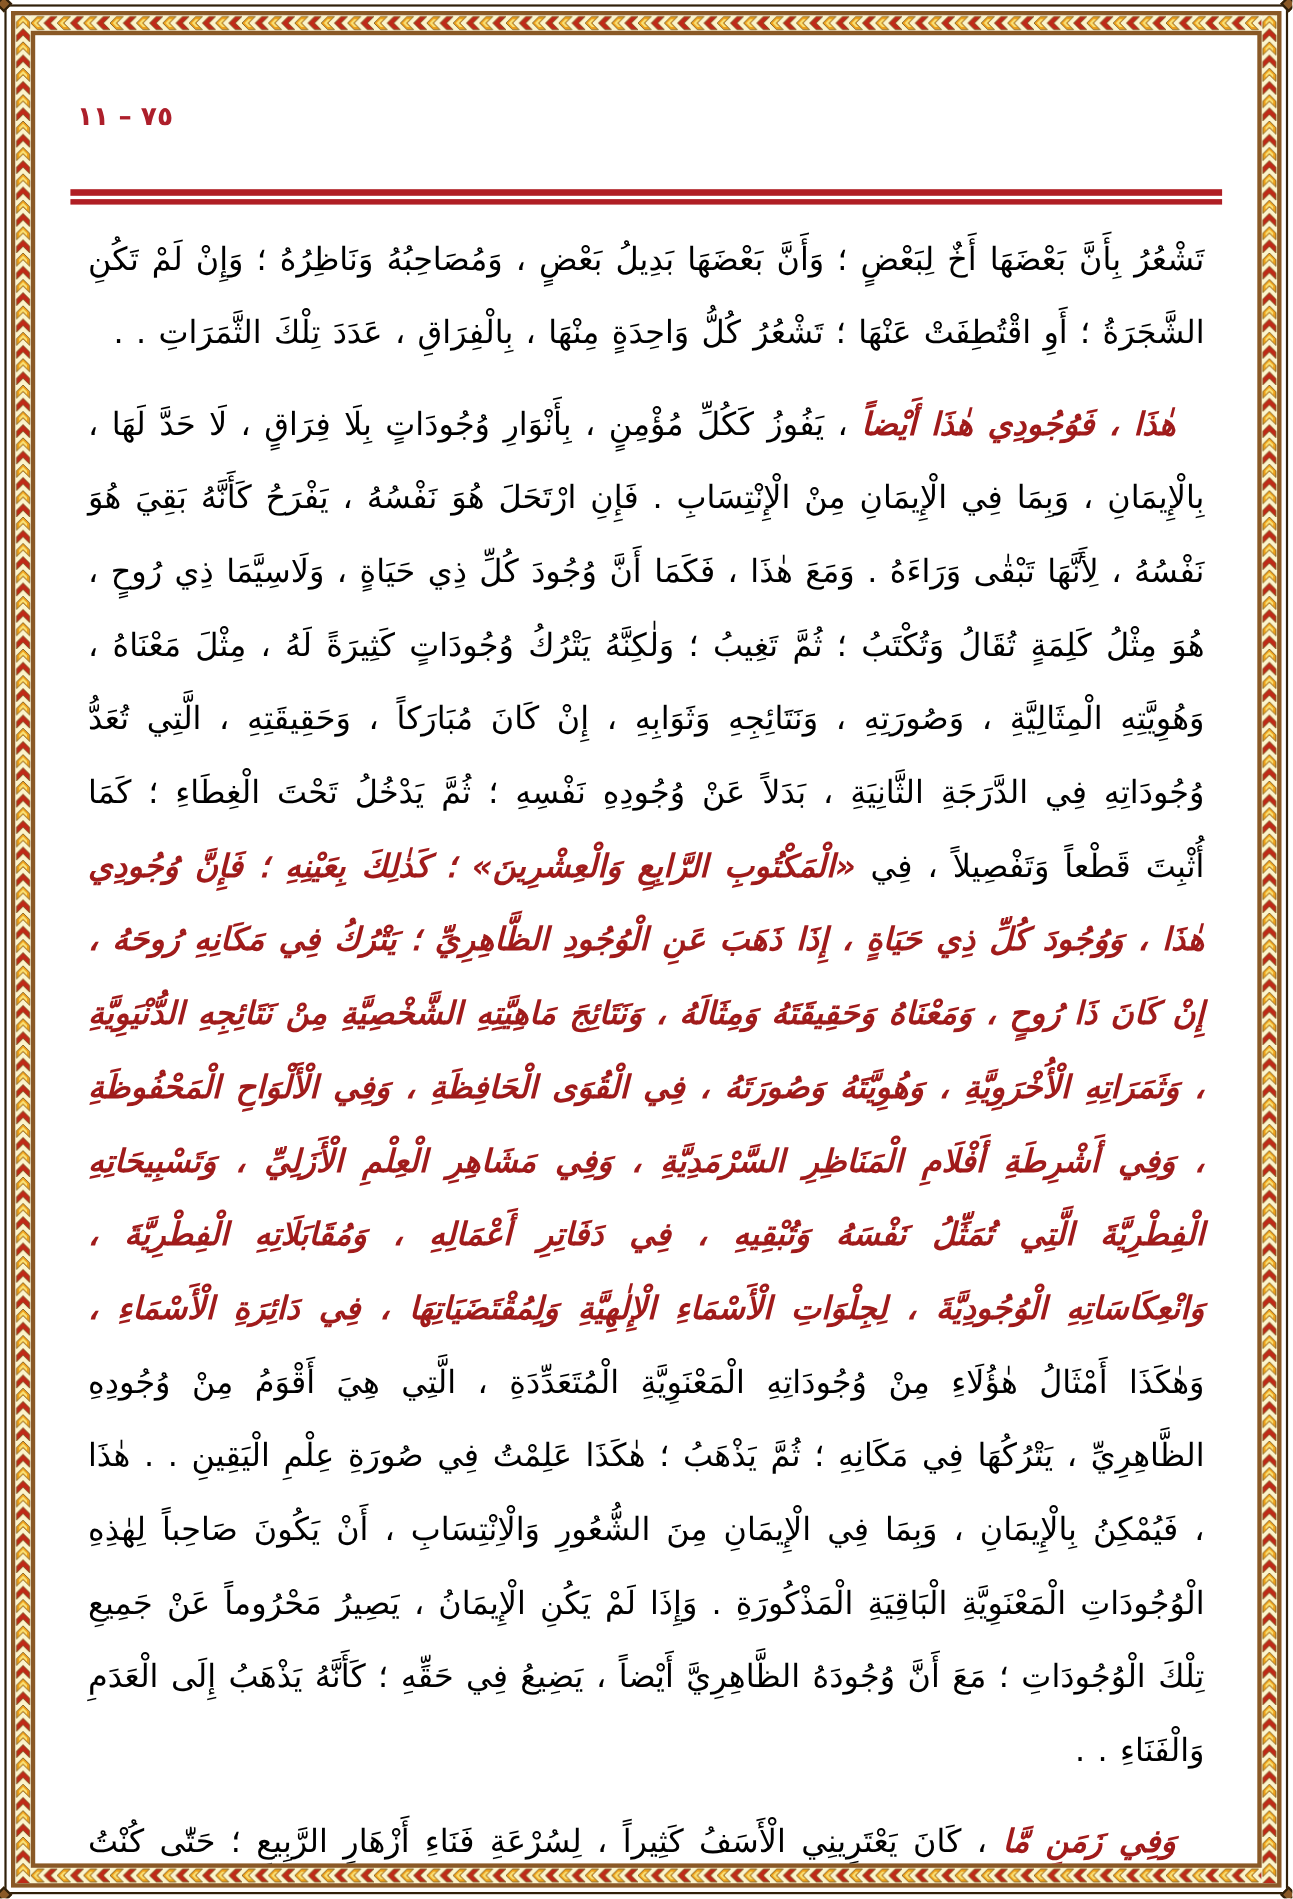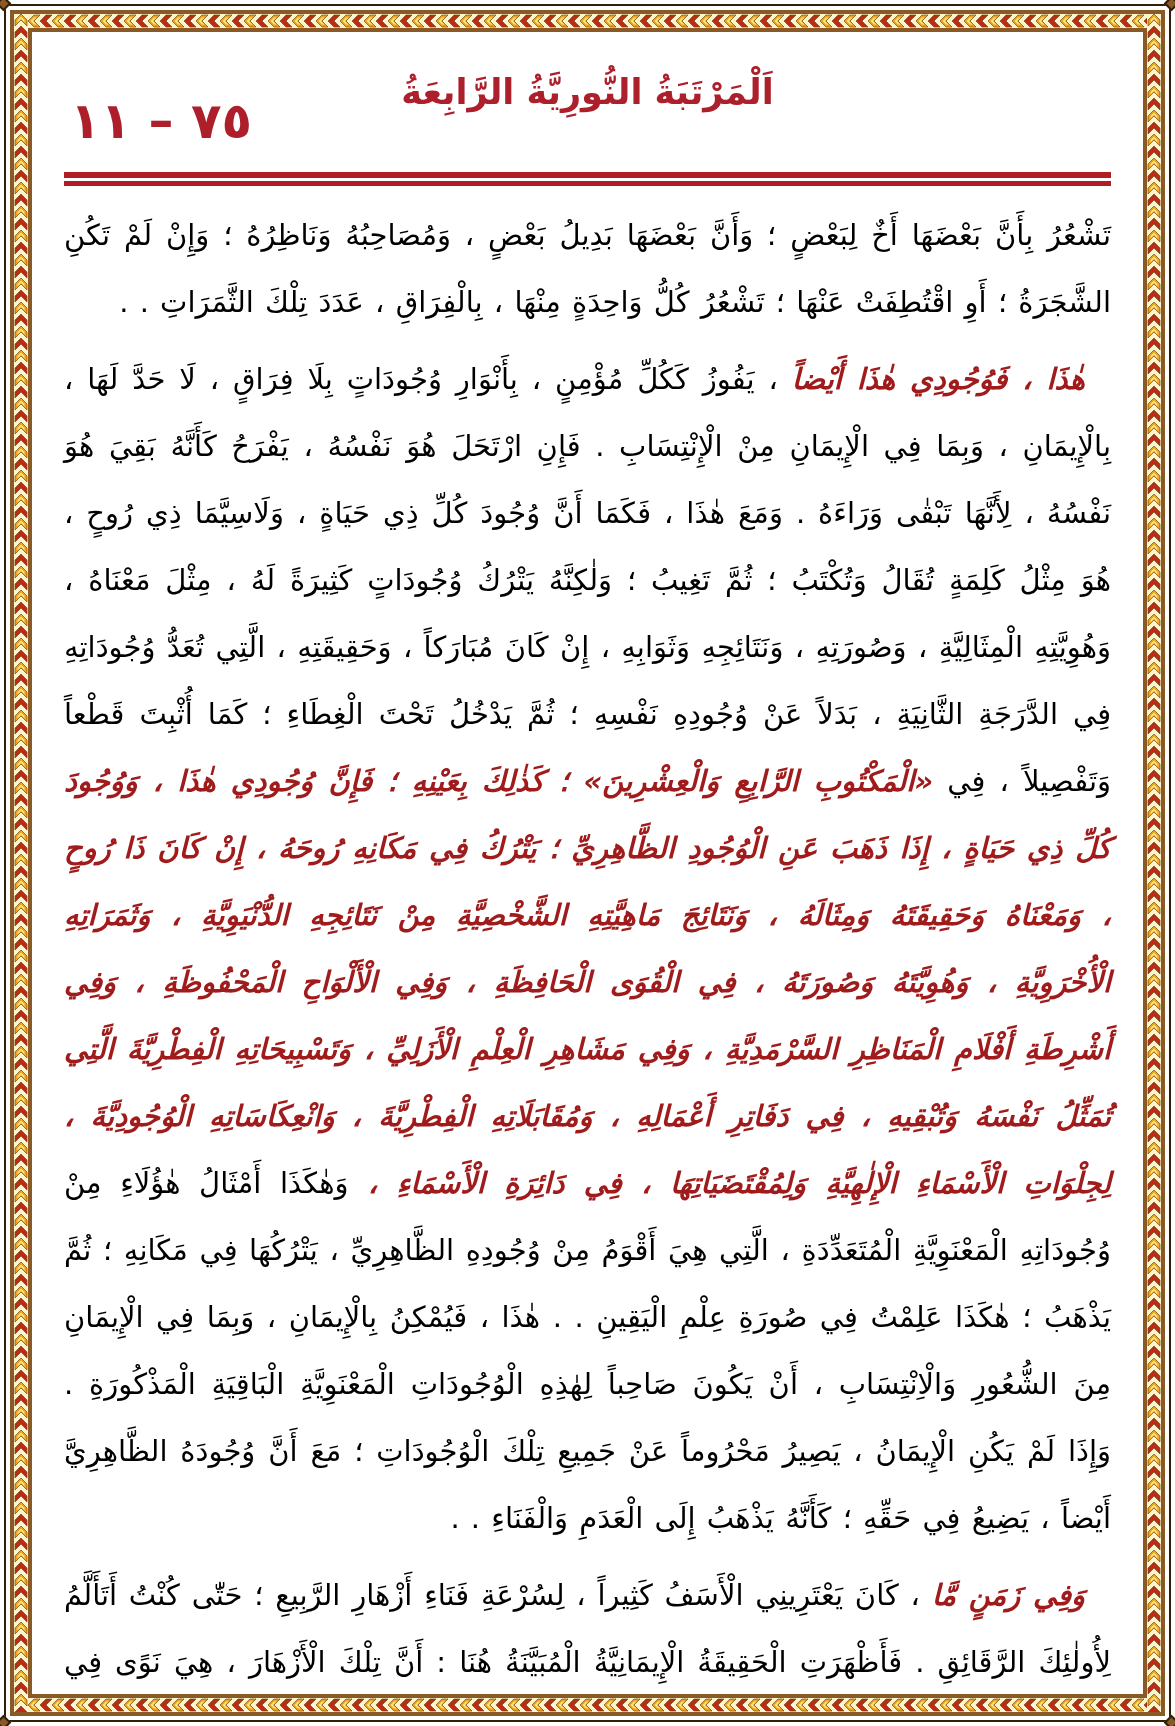--- a/index.html
+++ b/index.html
@@ -49,21 +49,21 @@
     position:absolute; inset:32px;
     padding:26px 32px 10px 32px;
     direction:rtl;
     overflow:hidden;
   }
   .header { position:relative; height:104px; }
   .page-number {
     position:absolute; left:6px; top:34px;
     direction:ltr; unicode-bidi:isolate;
     color:var(--title-red,#AD1F2B);
-    font-size:50px; font-weight:bold;
+    font-size:24px; font-weight:bold;
     letter-spacing:2px;
     text-align:right;
   }
   .title {
     text-align:center;
     padding-top:14px;
     color:var(--title-red,#AD1F2B);
     font-size:35px; font-weight:bold;
   }
   .rules { margin-top:10px; }
@@ -72,21 +72,21 @@
   .rule-b { height:5px; background:var(--rule-red,#B01E24); }
 
   .body-text {
     margin-top:16px;
     font-size:29px;
     line-height:67px;
     color:var(--text-black,#000000);
     text-align:justify;
     word-spacing:2px;
   }
-  .para { margin:0; }
+  .para { margin:16px; }
   .para + .para { margin-top:10px; }
   .para.indent { text-indent:26px; }
   .seg { color:var(--text-black,#000000); }
   .seg.red { color:var(--body-red,#A01B1B); font-weight:bold;font-style:italic; }
 </style>
 </head>
 <body>
 
 <div class="page">
 
@@ -145,21 +145,20 @@
 
   <div class="finial f-tl"></div>
   <div class="finial f-tr"></div>
   <div class="finial f-bl"></div>
   <div class="finial f-br"></div>
 
   <div class="content">
 
     <div class="header">
       <span class="page-number">٧٥ – ١١</span>
-      <h1 class="title">اَلْمَرْتَبَةُ النُّورِيَّةُ الرَّابِعَةُ</h1>
     </div>
 
     <div class="rules">
       <div class="rule-a"></div>
       <div class="rule-gap"></div>
       <div class="rule-b"></div>
     </div>
 
     <main class="body-text">
         <p class="para"><span class="seg">تَشْعُرُ بِأَنَّ بَعْضَهَا أَخٌ لِبَعْضٍ ؛ وَأَنَّ بَعْضَهَا بَدِيلُ بَعْضٍ ، وَمُصَاحِبُهُ وَنَاظِرُهُ ؛ وَإِنْ لَمْ تَكُنِ الشَّجَرَةُ ؛ أَوِ اقْتُطِفَتْ عَنْهَا ؛ تَشْعُرُ كُلُّ وَاحِدَةٍ مِنْهَا ، بِالْفِرَاقِ ، عَدَدَ تِلْكَ الثَّمَرَاتِ . .</span></p>

